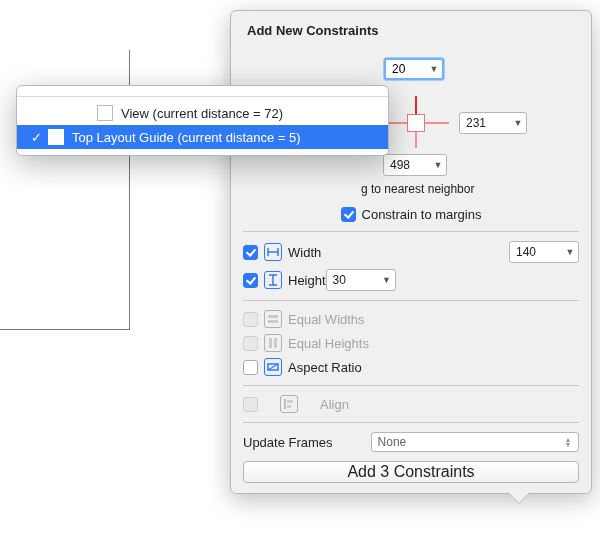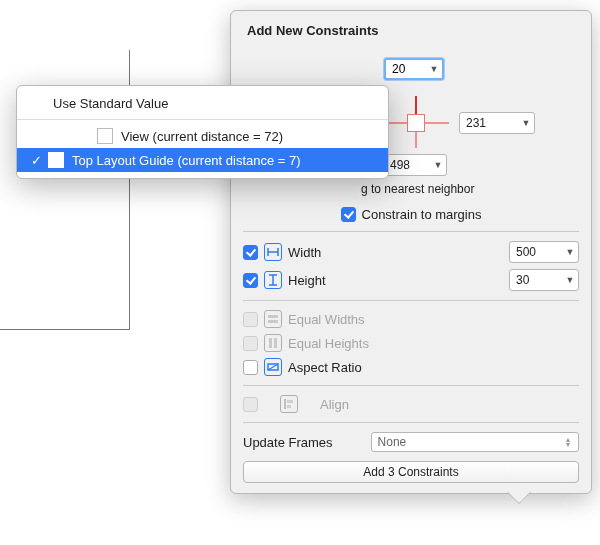--- a/index.html
+++ b/index.html
@@ -80,21 +80,21 @@
     border:2px solid #74b2f6;
     box-shadow:0 0 0 1px rgba(116,178,246,0.6);
     font-weight:500;
     color:#000;
   }
   .value-field .chev {
     width:12px; height:100%; display:flex; align-items:center; justify-content:center;
     color:#555; font-size:9px;
   }
   .vf-top { position:absolute; left:153px; top:14px; width:48px; }
-  .vf-right { position:absolute; left:228px; top:68px; width:76px; }
+  .vf-right { position:absolute; left:228px; top:68px; width:68px; }
   .vf-bottom { position:absolute; left:152px; top:110px; width:64px; }
 
   .chk {
     appearance:none; width:15px; height:15px; border:1px solid #aaa;
     border-radius:3px; background:#fff; margin:0 6px 0 0; position:relative;
     display:inline-block; vertical-align:middle;
   }
   .chk.checked { background:#2f79f6; border-color:#2f79f6; }
   .chk.checked:after {
     content:""; position:absolute; left:4px; top:1px; width:4px; height:7px;
@@ -119,21 +119,21 @@
     border-radius:3px; display:flex; align-items:center; justify-content:space-between;
     padding:0 4px 0 6px; font-size:12px; color:#666;
   }
   .small-select.disabled { background:#f4f4f4; color:#b3b3b3; border-color:#d0d0d0; }
   .stepper {
     width:12px; display:flex; flex-direction:column; align-items:center; line-height:5px; color:#999; font-size:7px;
   }
   .btn-wide {
     margin:6px 12px 0; background:linear-gradient(#ffffff,#f0f0f0);
     border:1px solid #b6b6b6; border-radius:4px; height:22px;
-    display:flex; align-items:center; justify-content:center; font-size:12px;
+    display:flex; align-items:center; justify-content:center; font-size:16px;
   }
 
   
   .dropdown {
     position:absolute; top:85px; left:16px; width:373px;
     background:#fff; border:1px solid #b9b9b9; border-radius:6px;
     box-shadow:0 8px 30px rgba(0,0,0,0.28);
     padding:6px 0; z-index:10;
   }
   .dd-item {
@@ -193,26 +193,26 @@
     <div class="row">
       <span class="chk checked"></span>
       <span class="icon-box blue">
         <svg viewBox="0 0 12 12">
             <path d="M1 6h10M1 2v8M11 2v8" stroke="currentColor" stroke-width="1.5" fill="none"></path>
           </svg>
       </span>
       <span>Width</span>
     </div>
     <div class="value-field" style="width:70px">
-      <span>500</span>
-      <span class="chev">▼</span>
-    </div>
-  </div>
-
-  <div class="opt-row" style="justify-content:space-between;gap:30px;">
+      <span>140</span>
+      <span class="chev">▼</span>
+    </div>
+  </div>
+
+  <div class="opt-row" style="justify-content:flex-start;">
     <div class="row">
       <span class="chk checked"></span>
       <span class="icon-box blue">
         <svg viewBox="0 0 12 12">
             <path d="M6 1v10M2 1h8M2 11h8" stroke="currentColor" stroke-width="1.5" fill="none"></path>
           </svg>
       </span>
       <span>Height</span>
     </div>
     <div class="value-field" style="width:70px">
@@ -282,24 +282,23 @@
   </div>
 
   <div class="btn-wide">
     <span>Add 3 Constraints</span>
   </div>
 
   <div class="pop-arrow"></div>
 </div>
 
 <div class="dropdown">
-  <div class="dd-item">Use Standard Value</div>
   <div class="dd-sep"></div>
   <div class="dd-item with-ic">
     <span class="dd-swatch"></span>
     <span>View (current distance = 72)</span>
   </div>
   <div class="dd-item sel">
     <span class="check">✓</span>
     <span class="dd-swatch"></span>
-    <span>Top Layout Guide (current distance = 7)</span>
+    <span>Top Layout Guide (current distance = 5)</span>
   </div>
 </div>
 
 </body></html>

